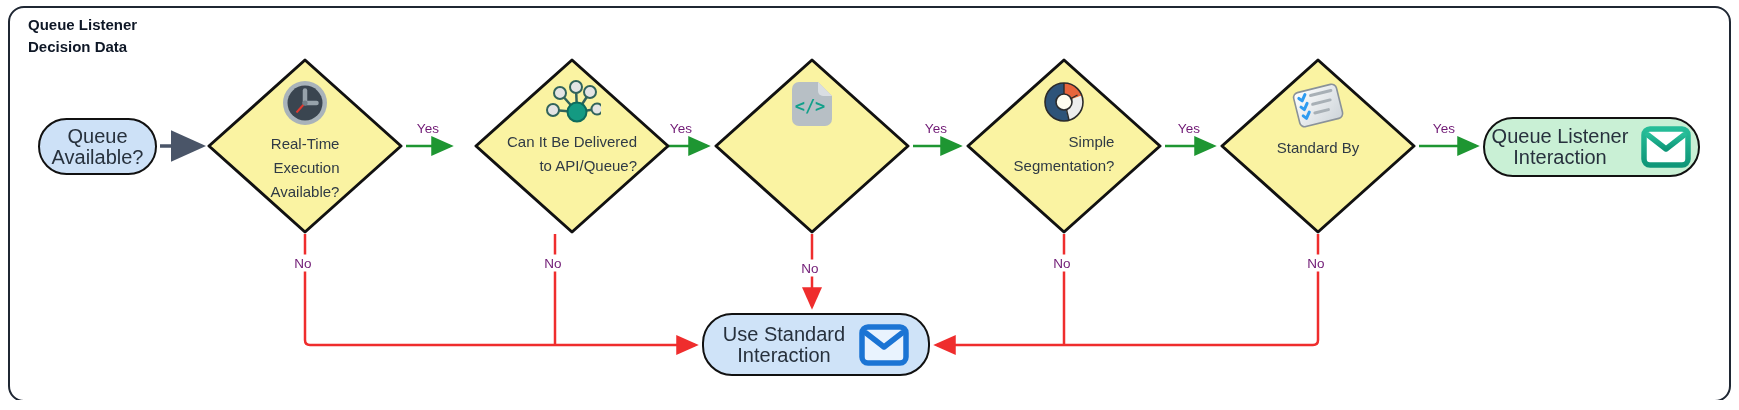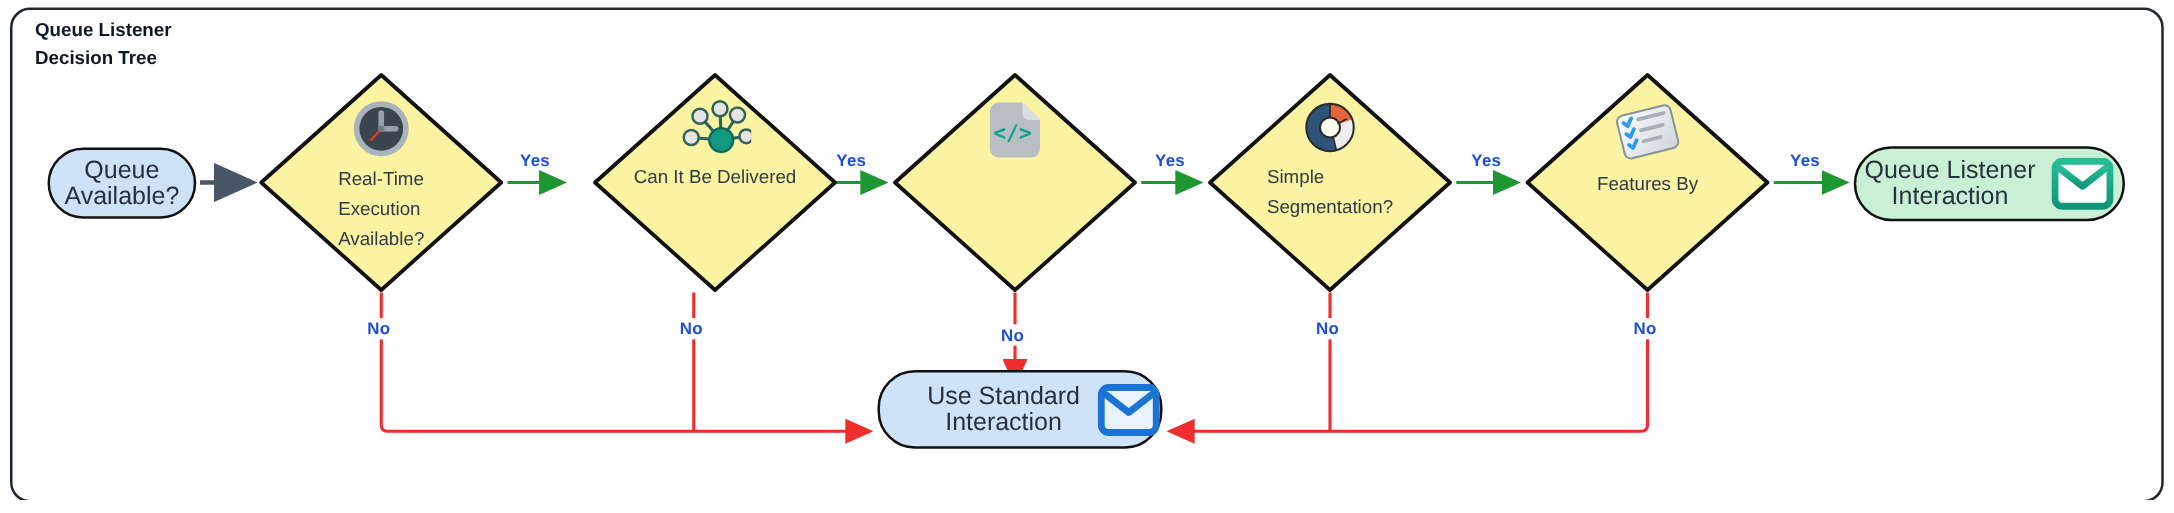--- a/index.html
+++ b/index.html
@@ -11,54 +11,54 @@
            color:#0e1726; line-height:22px; }
   .connector-layer { position:absolute; left:0; top:0; width:1739px; height:410px; pointer-events:none; }
   .edge-dark  { stroke:var(--start-edge,#4A5568); stroke-width:3.5; fill:none; }
   .edge-yes   { stroke:var(--yes-edge,#1E9632); stroke-width:2.5; fill:none; }
   .edge-no    { stroke:var(--no-edge,#EF2D2D); stroke-width:2.5; fill:none; }
   .fill-dark  { fill:var(--start-edge,#4A5568); }
   .fill-yes   { fill:var(--yes-edge,#1E9632); }
   .fill-no    { fill:var(--no-edge,#EF2D2D); }
 
   .edge-label { position:absolute; transform:translate(-50%,-50%); font-size:13.5px;
-                font-weight:700; color:#1d4ed8; letter-spacing:.2px; }
+                font-weight:400; color:#701a75; letter-spacing:.2px; }
   .edge-label.no { background:#fff; padding:1px 4px; }
 
   .pill { position:absolute; display:flex; align-items:center; justify-content:center;
           border:2.5px solid #111; border-radius:30px; text-align:center;
           font-size:20px; color:#27313d; line-height:21px; font-weight:500; }
   .pill-start { left:38px; top:118px; width:119px; height:57px; background:var(--start-fill,#CDE1F7); }
   .pill-success { left:1483px; top:117px; width:217px; height:60px;
                   background:var(--success-fill,#C9F0D5); gap:13px; }
-  .pill-fallback { left:702px; top:296px; width:228px; height:63px;
-                   background:var(--fallback-fill,#CFE3F8); gap:14px;justify-content:flex-end; }
+  .pill-fallback { left:702px; top:313px; width:228px; height:63px;
+                   background:var(--fallback-fill,#CFE3F8); gap:14px; }
 
   .diamond { position:absolute; top:58px; width:196px; height:176px; }
   .diamond-shape { position:absolute; left:0; top:0; width:196px; height:176px; }
   .diamond-shape polygon { fill:var(--diamond-fill,#FAF3A2); stroke:#111; stroke-width:3;
                            stroke-linejoin:round; }
   .diamond-content { position:absolute; left:0; top:22px; width:196px; display:flex;
                      flex-direction:column; align-items:center; }
-  .diamond-lines { margin-top:6px; text-align:left; font-size:15px; line-height:24px;
+  .diamond-lines { margin-top:6px; text-align:right; font-size:15px; line-height:24px;
                    color:#2f3a45; font-weight:500; }
   .diamond-lines span { display:block; }
   .node-lines { text-align:center; }
   .node-lines span { display:block; }
   .icon { display:inline-flex; line-height:0; }
 </style>
 </head>
 <body>
 
 <div class="canvas">
   <div class="frame"></div>
 
   <div class="title">
     <span>Queue Listener</span><br>
-    <span>Decision Tree</span>
+    <span>Decision Data</span>
   </div>
 
   <svg class="connector-layer" viewBox="0 0 1739 410">
     <defs>
       <marker id="mDark" markerWidth="10" markerHeight="9" refX="8" refY="4.5" orient="auto">
         <path d="M0,0 L10,4.5 L0,9 Z" class="fill-dark"></path>
       </marker>
       <marker id="mYes" markerWidth="9" markerHeight="8" refX="7.5" refY="4" orient="auto">
         <path d="M0,0 L9,4 L0,8 Z" class="fill-yes"></path>
       </marker>
@@ -139,20 +139,21 @@
             <circle cx="17" cy="13" r="6"></circle>
             <circle cx="33" cy="7" r="6"></circle>
             <circle cx="47" cy="12" r="6"></circle>
             <circle cx="54" cy="29" r="5.5"></circle>
           </g>
           <circle cx="34" cy="32" r="9.5" fill="#149A82" stroke="#0E6B5C" stroke-width="2"></circle>
         </svg>
       </span>
       <div class="diamond-lines">
         <span>Can It Be Delivered</span>
+        <span>to API/Queue?</span>
       </div>
     </div>
   </div>
 
   <div class="diamond" style="left:714px;">
     <svg class="diamond-shape" viewBox="0 0 196 176">
         <polygon points="98,2 194,88 98,174 2,88"></polygon>
       </svg>
     <div class="diamond-content">
       <span class="icon">
@@ -207,21 +208,21 @@
             <path d="M12,14 l2.6,3.2 l4.2,-5.4" fill="none" stroke="#2E9BF0" stroke-width="3" stroke-linecap="round" stroke-linejoin="round"></path>
             <path d="M12,23 l2.6,3.2 l4.2,-5.4" fill="none" stroke="#2E9BF0" stroke-width="3" stroke-linecap="round" stroke-linejoin="round"></path>
             <path d="M12,32 l2.6,3.2 l4.2,-5.4" fill="none" stroke="#2E9BF0" stroke-width="3" stroke-linecap="round" stroke-linejoin="round"></path>
             <line x1="24" y1="14" x2="45" y2="14" stroke="#A8B0B6" stroke-width="3" stroke-linecap="round"></line>
             <line x1="24" y1="23" x2="42" y2="23" stroke="#A8B0B6" stroke-width="3" stroke-linecap="round"></line>
             <line x1="24" y1="32" x2="38" y2="32" stroke="#A8B0B6" stroke-width="3" stroke-linecap="round"></line>
           </g>
         </svg>
       </span>
       <div class="diamond-lines">
-        <span>Features By</span>
+        <span>Standard By</span>
       </div>
     </div>
   </div>
 
   <div class="pill pill-success">
     <div class="node-lines">
       <span>Queue Listener</span>
       <span>Interaction</span>
     </div>
     <span class="icon">

